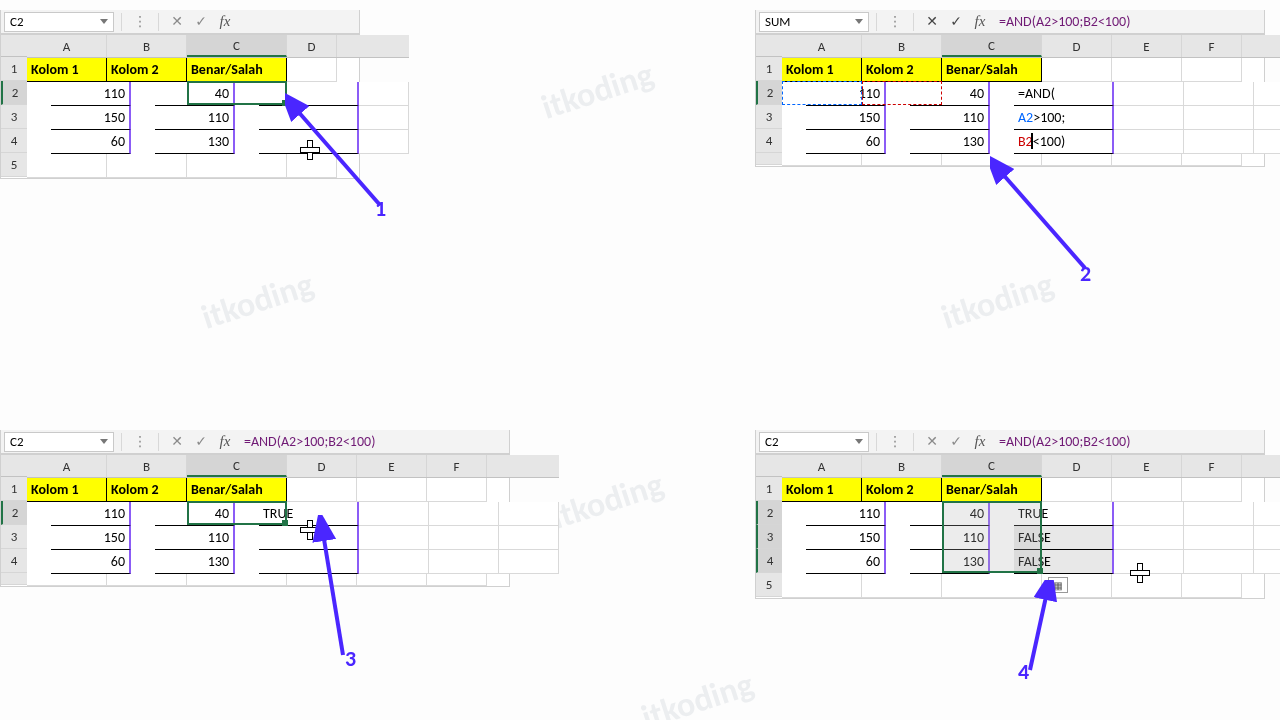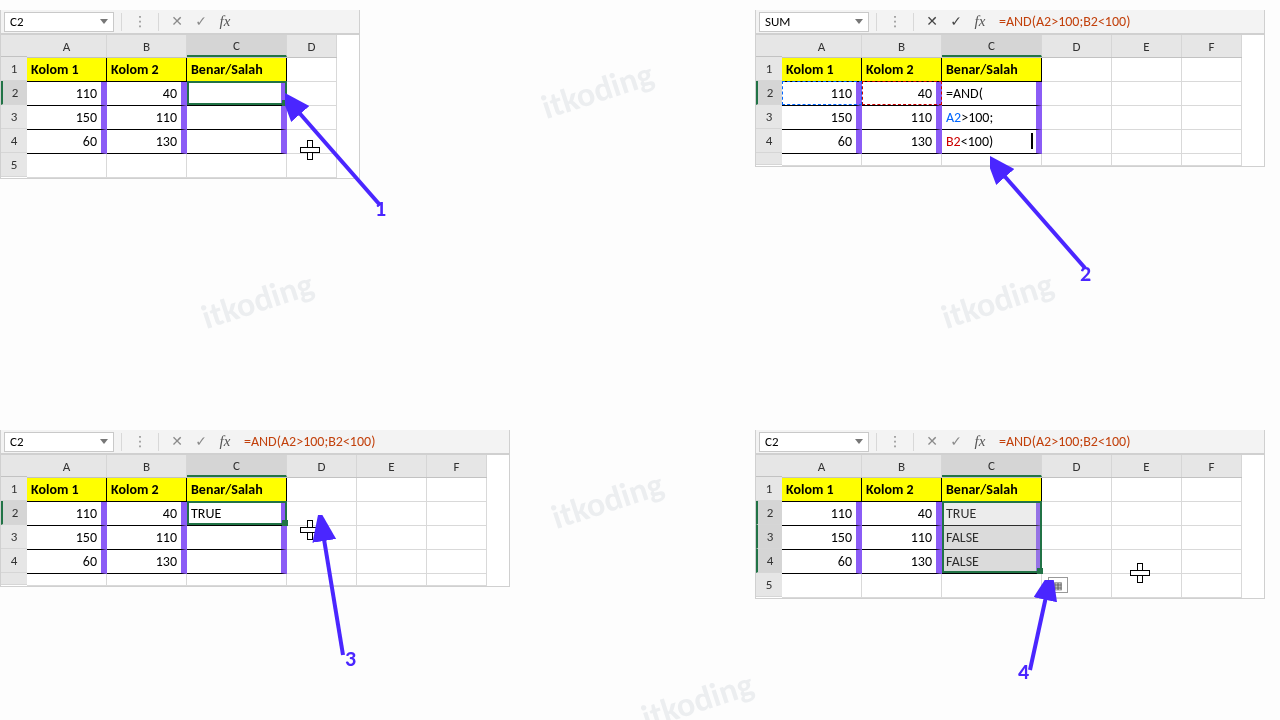--- a/index.html
+++ b/index.html
@@ -66,21 +66,21 @@
   .fbar .icon-btn {
     width: 22px; height: 20px;
     display: flex; align-items: center; justify-content: center;
     color: #8a8a8a;
   }
   .fx { font-style: italic; font-family: "Times New Roman", serif; font-size: 15px; color:#555;}
   .formula-area {
     flex: 1;
     font-size: 14px;
     padding: 0 6px;
-    color: #c2410c;
+    color: #701a75;
     white-space: nowrap;
   }
 
   
   .grid {
     border: 1px solid #d0d0d0;
     background: #fff;
     display: flex;
   }
   .rowhdr {
@@ -132,22 +132,23 @@
     white-space: nowrap;
   }
   .num { justify-content: flex-end; }
   .hdrcell {
     background: #ffff00;
     font-weight: bold;
     border-right: 1px solid #000;
     border-bottom: 1px solid #000;
   }
   .blk {
-    border-right: 6px solid #8b5cf6;
+    border-right: 2px solid #8b5cf6;
     border-bottom: 1px solid #000;
+    margin-left: 24px;
   }
 
   .sel-ring {
     position: absolute;
     border: 2px solid #217346;
     pointer-events: none;
   }
   .sel-ring::after{
     content:"";
     position:absolute;

